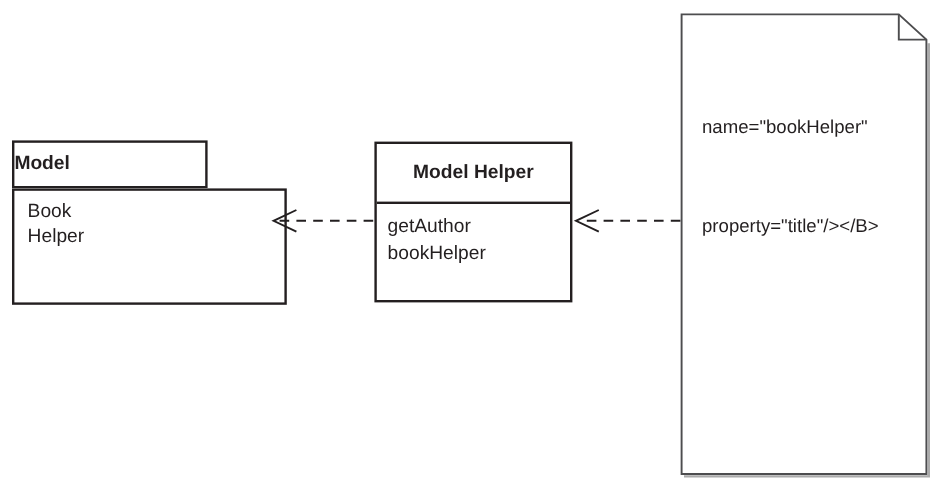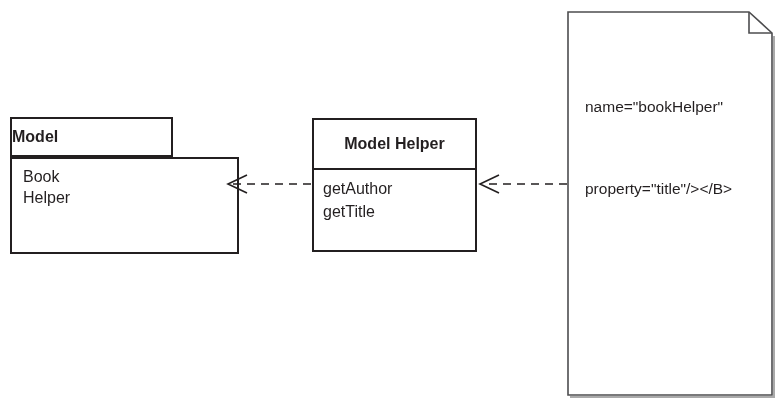--- a/index.html
+++ b/index.html
@@ -85,21 +85,21 @@
     <div>Book</div>
     <div>Helper</div>
   </div>
 
   <div class="cls-box">
     <div class="cls-header">
       <span>Model Helper</span>
     </div>
     <div class="cls-body">
       <div>getAuthor</div>
-      <div>getTitle</div>
+      <div>bookHelper</div>
     </div>
   </div>
 
   <svg class="note-svg" width="212" height="392" viewBox="0 0 212 392">
 
     <polyline points="208,26 208,387 4,387" fill="none" stroke="#aaaaaa" stroke-width="2"></polyline>
 
     <polygon points="2,2 183,2 206,23 206,385 2,385" fill="#ffffff" stroke="#4d4d4f" stroke-width="1.6"></polygon>
 
     <polyline points="183,2 183,23 206,23" fill="none" stroke="#4d4d4f" stroke-width="1.6"></polyline>

